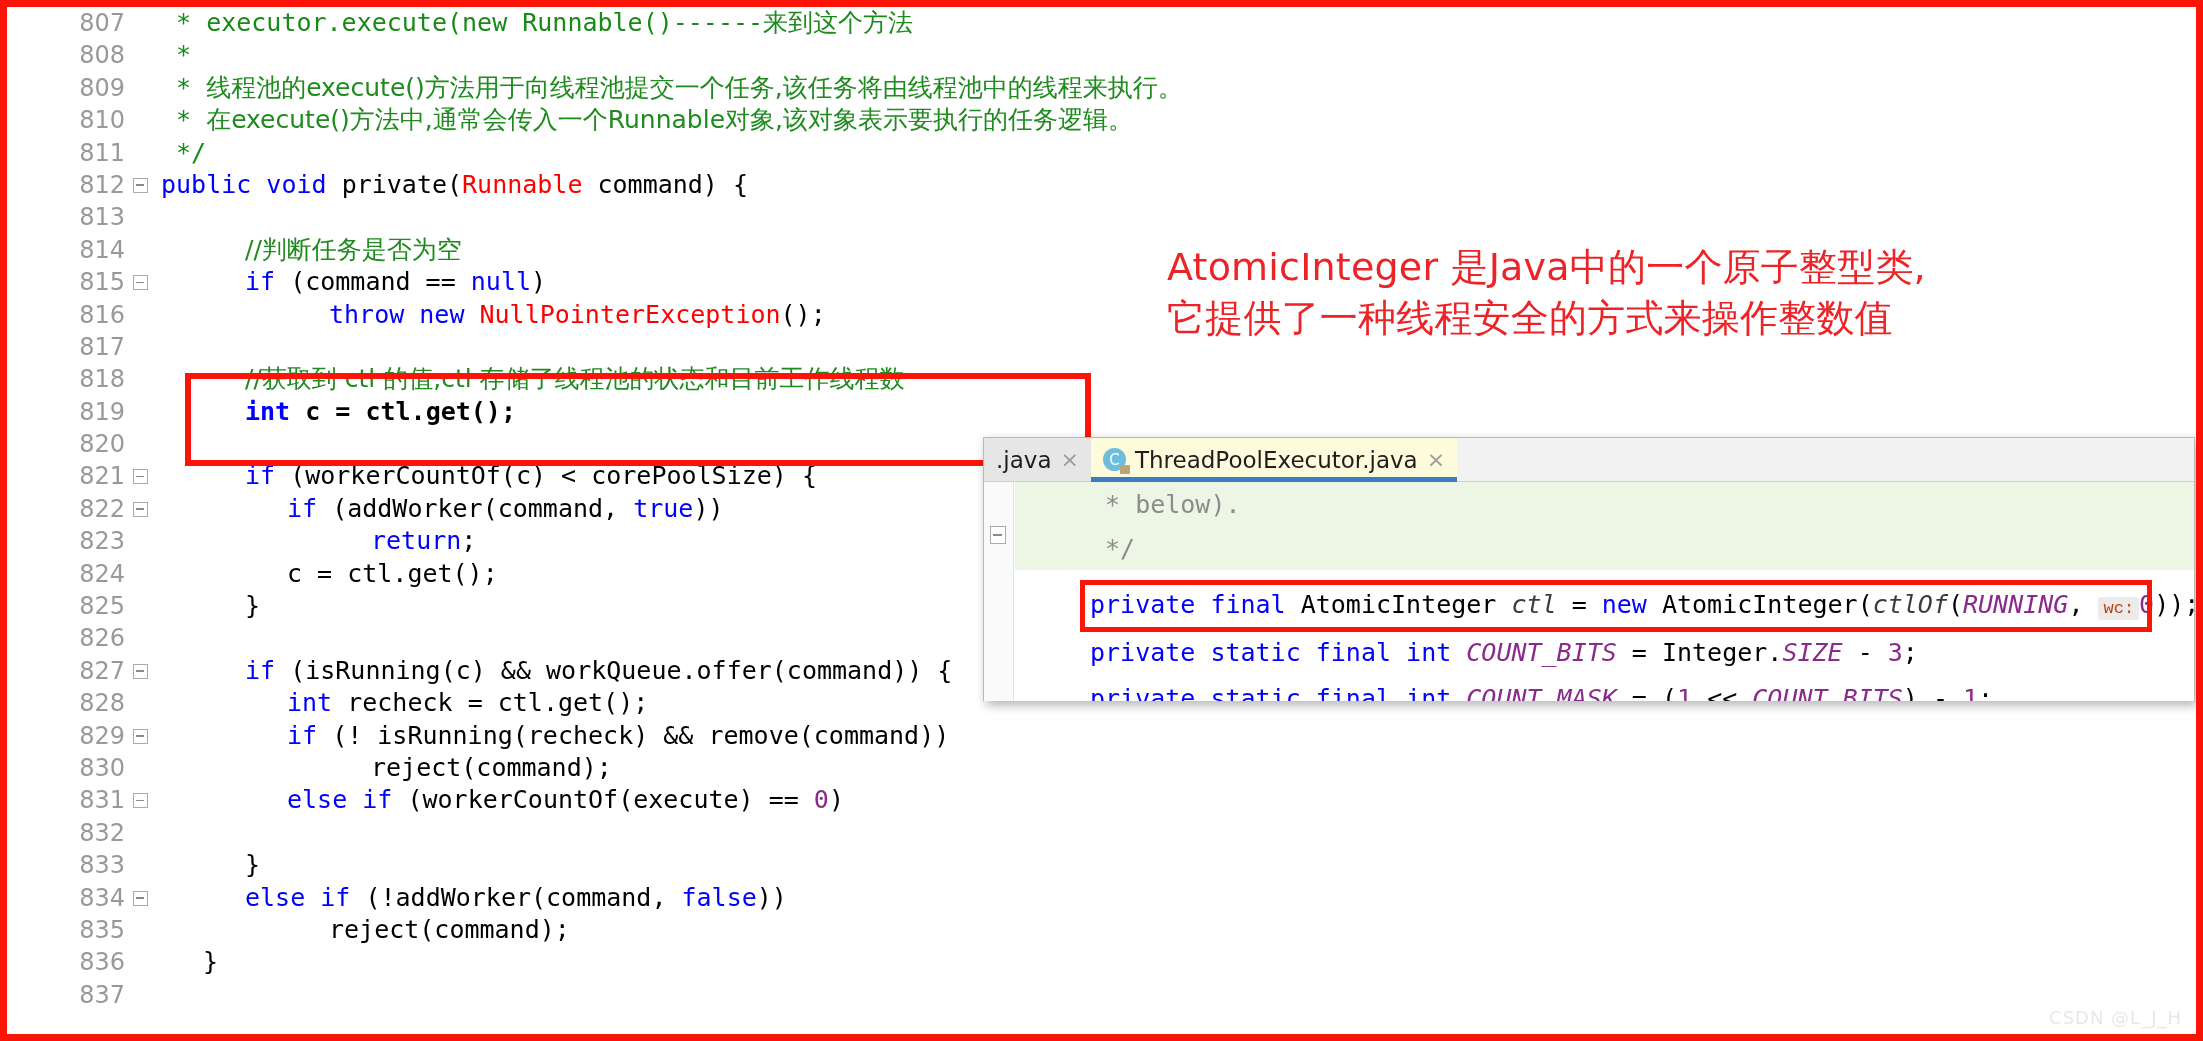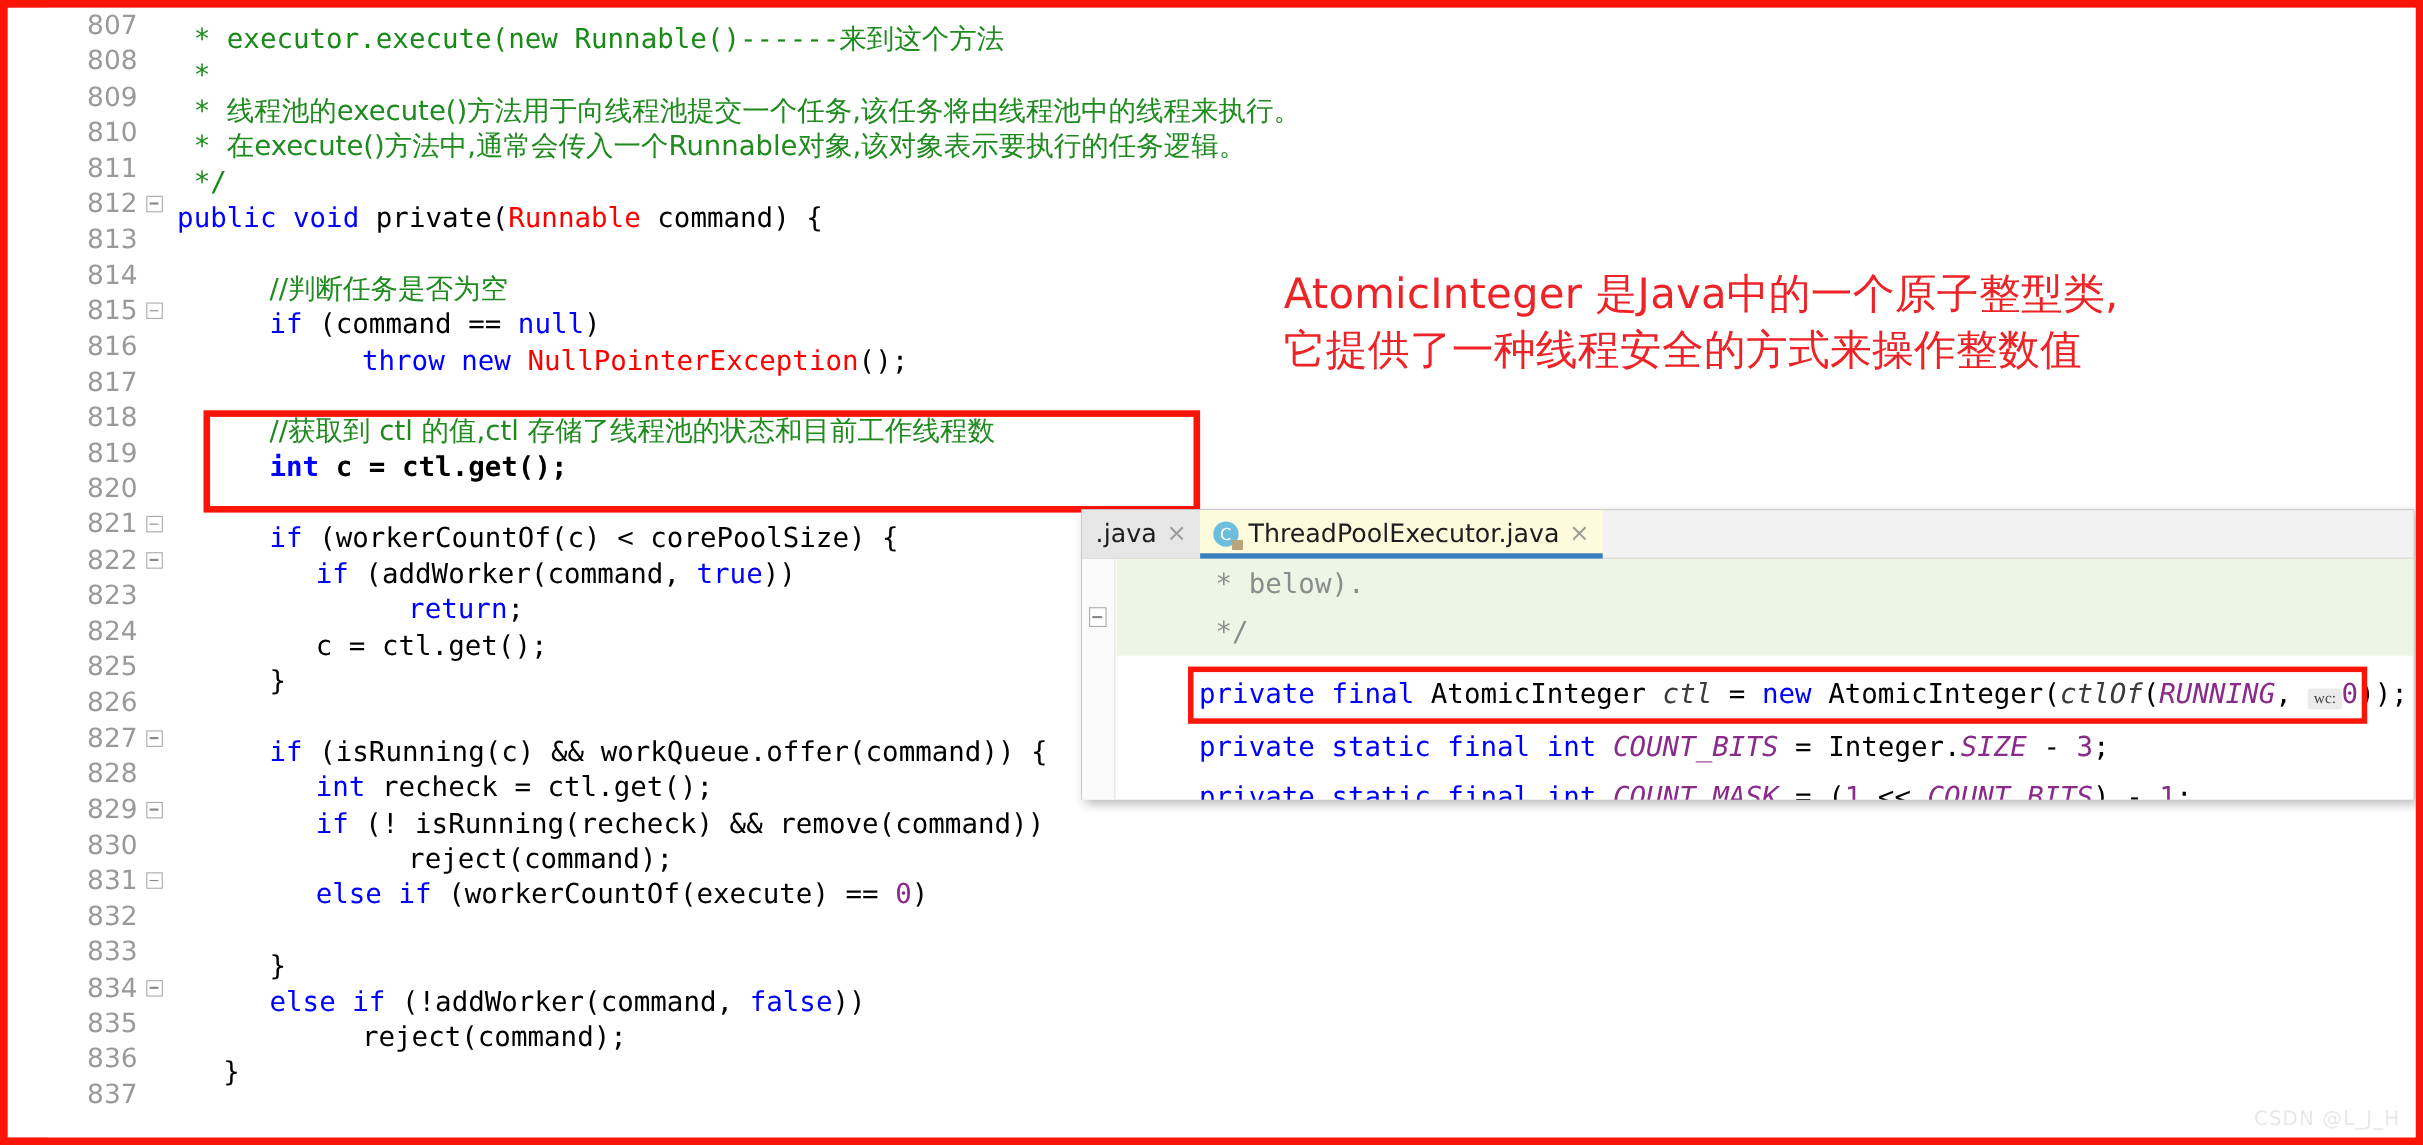--- a/index.html
+++ b/index.html
@@ -57,21 +57,21 @@
   }
   .fold::before {
     content: "";
     position: absolute;
     left: 2px; top: 5.5px;
     width: 8px; height: 1.5px;
     background: #8a8a8a;
   }
   .code-text {
     position: absolute;
-    left: 118px; top: 13px;
+    left: 118px; top: 0;
     white-space: pre;
   }
 
   
   .kw   { color: #0000ff; }
   .cmt  { color: #178a17; }
   .cmt-zh { color: #1f8b1f; font-family: "DejaVu Sans", sans-serif; }
   .typ  { color: #ff0000; }
   .num  { color: #8a2a8a; }
   .pln  { color: #000000; }
@@ -96,21 +96,21 @@
     font-size: 38px;
     line-height: 1.33;
     font-weight: 400;
     white-space: pre-line;
     letter-spacing: 0.2px;
   }
 
   
   #popup-window {
     position: absolute;
-    left: 976px; top: 456px;
+    left: 976px; top: 430px;
     width: 1212px; height: 264px;
     background: #ffffff;
     border: 1px solid #b9b9b9;
     box-shadow: 3px 4px 10px rgba(0,0,0,0.30);
   }
   #popup-tabbar {
     position: relative;
     height: 44px;
     background: #f2f2f2;
     border-bottom: 1px solid #cfcfcf;
@@ -205,25 +205,25 @@
     line-height: 38px;
     font-size: 25px;
     white-space: pre;
     font-family: "DejaVu Sans Mono", monospace;
   }
   .gray-cmt { color: #8c8c8c; }
   .ital { font-style: italic; color: #8a2a8a; }
   .ital-dark { font-style: italic; color: #3b3b3b; }
   .hint-chip {
     background: #ebebeb;
-    color: #404040;
-    font-size: 14px;
+    color: #c2410c;
+    font-size: 17px;
     padding: 2px 5px;
     border-radius: 3px;
-    font-family: Liberation Serif, serif;
+    font-family: Liberation Mono, monospace;
   }
   #popup-ctl-box {
     position: absolute;
     left: 96px; top: 98px;
     width: 1072px; height: 52px;
     border: 5px solid #fb1408;
     pointer-events: none;
   }
 
   

